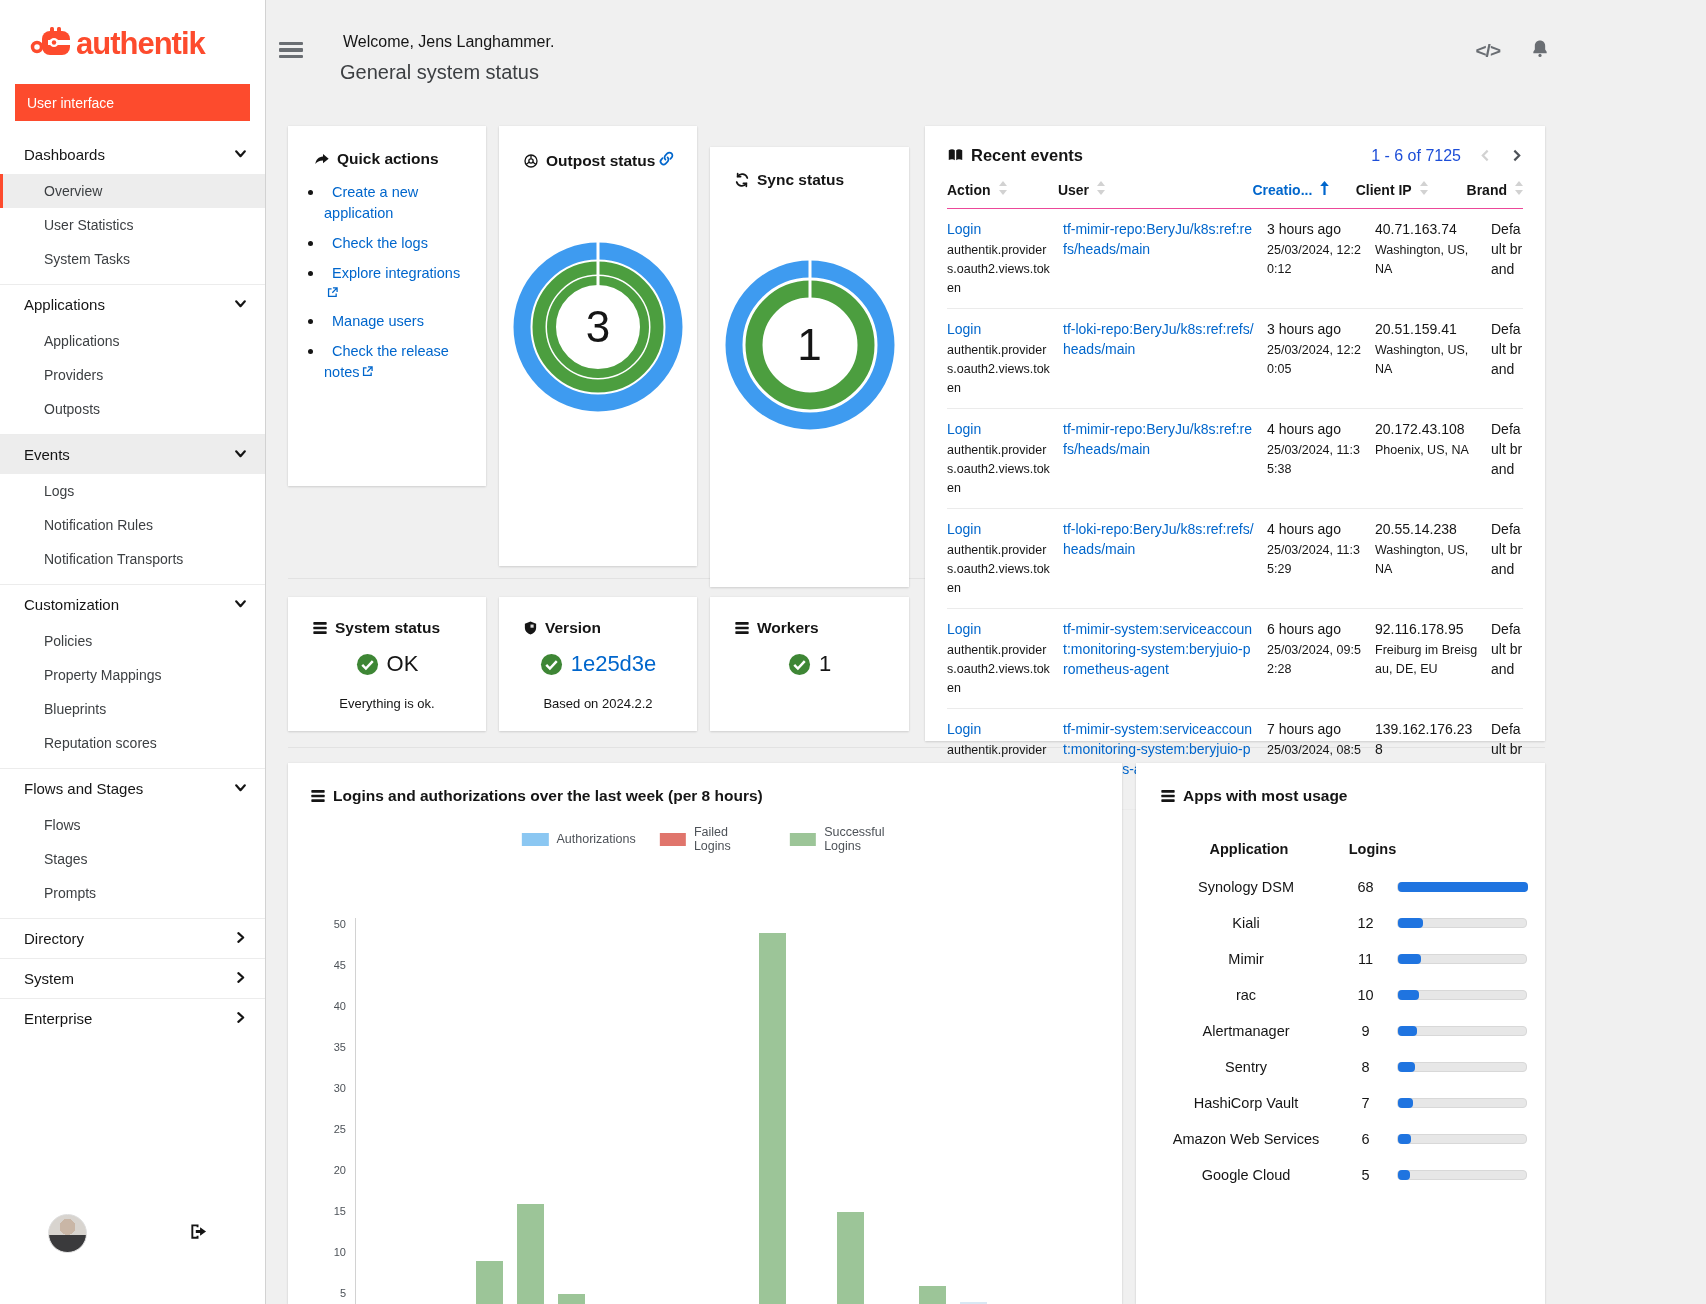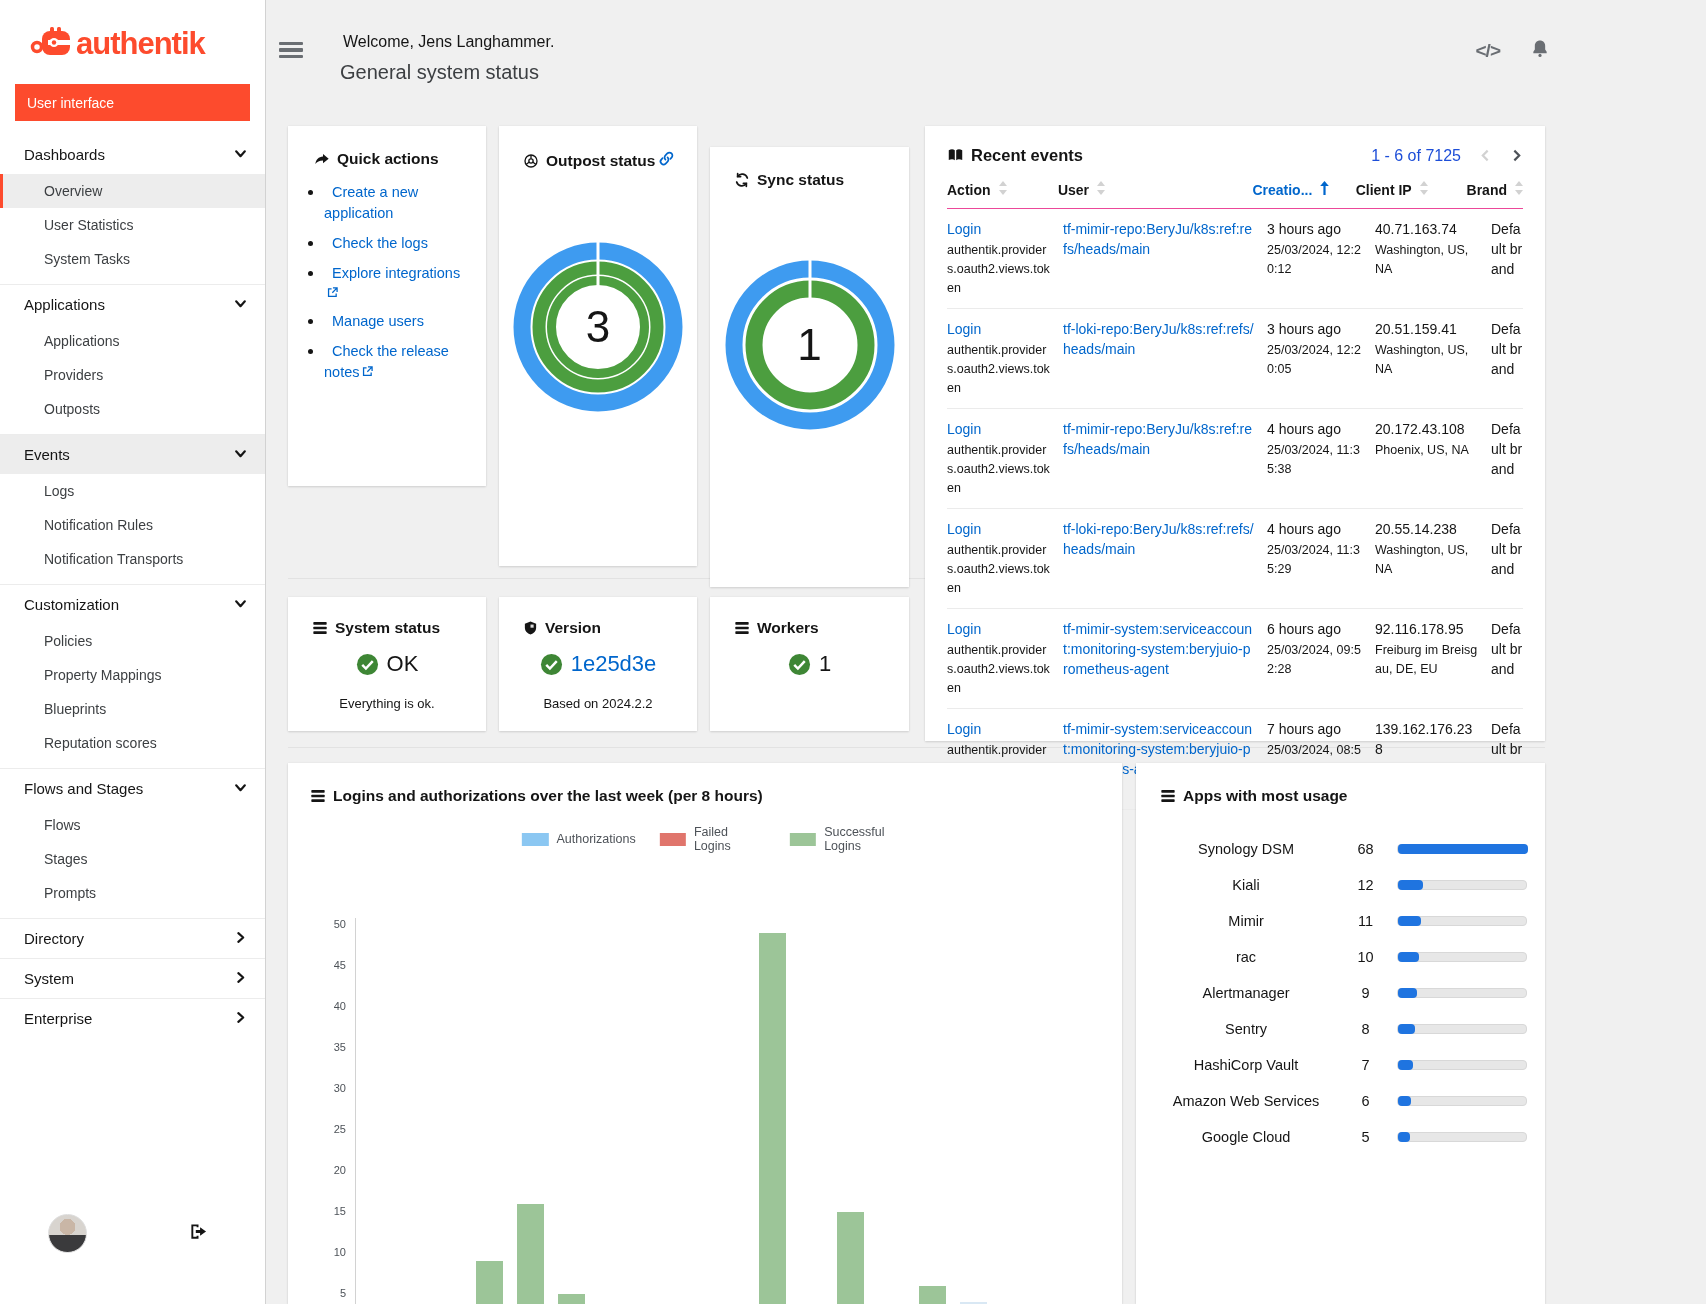--- a/index.html
+++ b/index.html
@@ -667,20 +667,25 @@
   <section class="card" id="card-apps">
     <div class="card-title">
       <svg width="16" height="16" viewBox="0 0 24 24" fill="#151515">
         <rect x="2" y="3" width="20" height="4" rx="1"></rect>
           <rect x="2" y="10" width="20" height="4" rx="1"></rect>
           <rect x="2" y="17" width="20" height="4" rx="1"></rect>
       </svg>
       <span>Apps with most usage</span>
     </div>
     <div class="apps-table" id="apps-table">
+        <div class="apps-row head">
+          <div class="apps-name">Application</div>
+          <div class="apps-count">Logins</div>
+          <div class="apps-barcell"></div>
+        </div>
         <div class="apps-row">
           <div class="apps-name">Synology DSM</div>
           <div class="apps-count">68</div>
           <div class="apps-barcell">
             <div class="apps-track">
               <div class="apps-fill" style="width: 128px;"></div>
             </div>
           </div>
         </div>
         <div class="apps-row">

